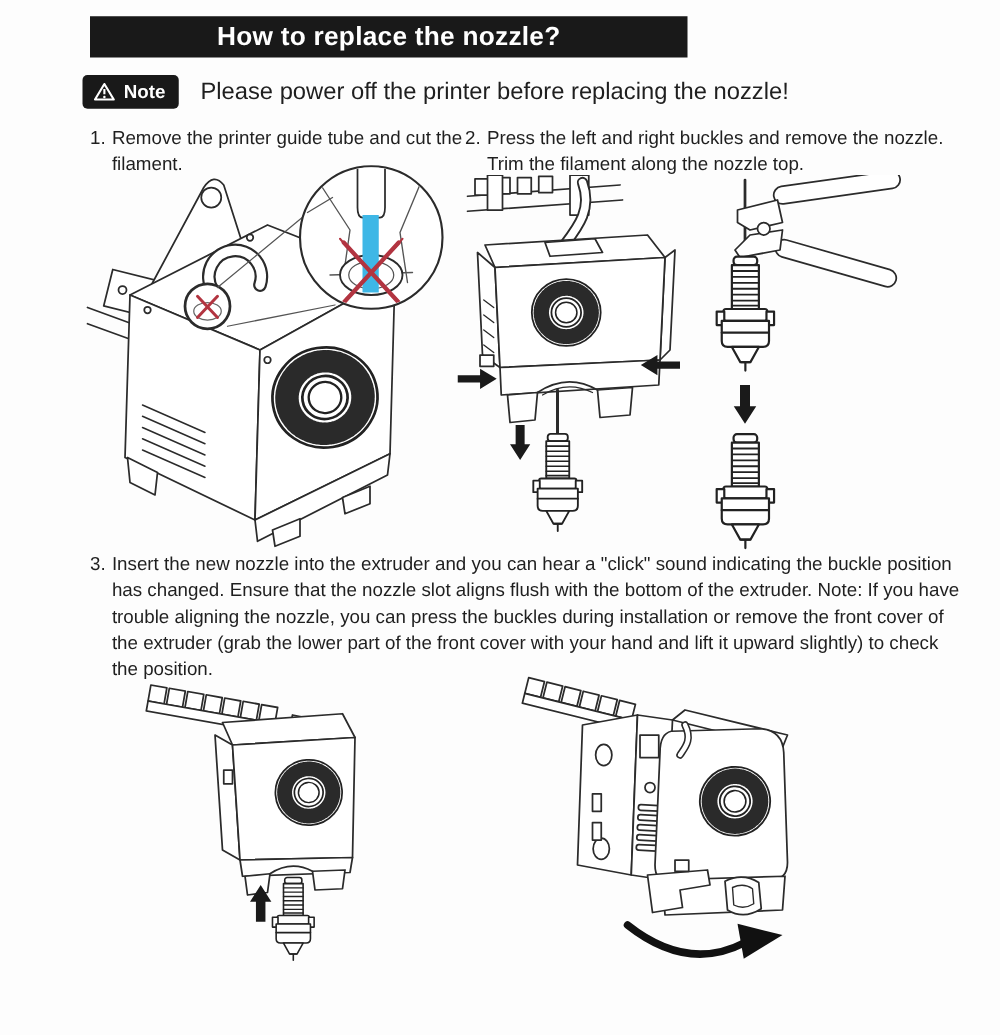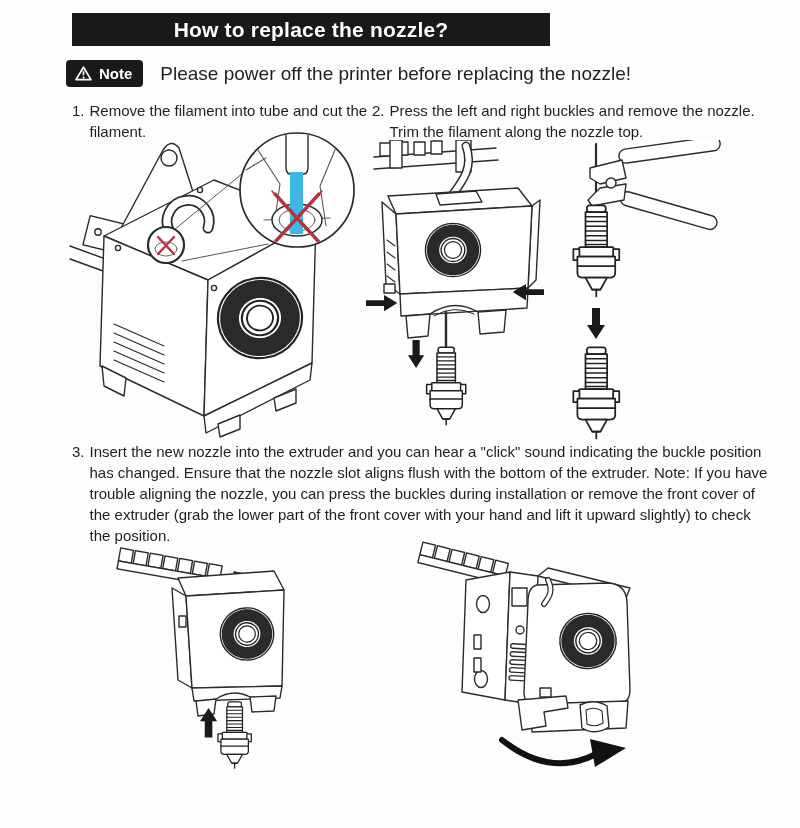--- a/index.html
+++ b/index.html
@@ -82,21 +82,21 @@
         <line x1="8.5" y1="5.2" x2="8.5" y2="9.3" stroke="#fff" stroke-width="1.7"></line>
         <circle cx="8.5" cy="11.6" r="1" fill="#fff"></circle>
       </svg>
       <span>Note</span>
     </div>
     <div class="note-text">Please power off the printer before replacing the nozzle!</div>
   </div>
 
   <div class="step" id="step1">
     <span class="num">1.</span>
-    <span class="txt">Remove the filament into tube and cut the filament.</span>
+    <span class="txt">Remove the printer guide tube and cut the filament.</span>
   </div>
   <div class="step" id="step2">
     <span class="num">2.</span>
     <span class="txt">Press the left and right buckles and remove the nozzle. Trim the filament along the nozzle top.</span>
   </div>
   <div class="step" id="step3">
     <span class="num">3.</span>
     <span class="txt">Insert the new nozzle into the extruder and you can hear a "click" sound indicating the buckle position has changed. Ensure that the nozzle slot aligns flush with the bottom of the extruder. Note: If you have trouble aligning the nozzle, you can press the buckles during installation or remove the front cover of the extruder (grab the lower part of the front cover with your hand and lift it upward slightly) to check the position.</span>
   </div>
 

